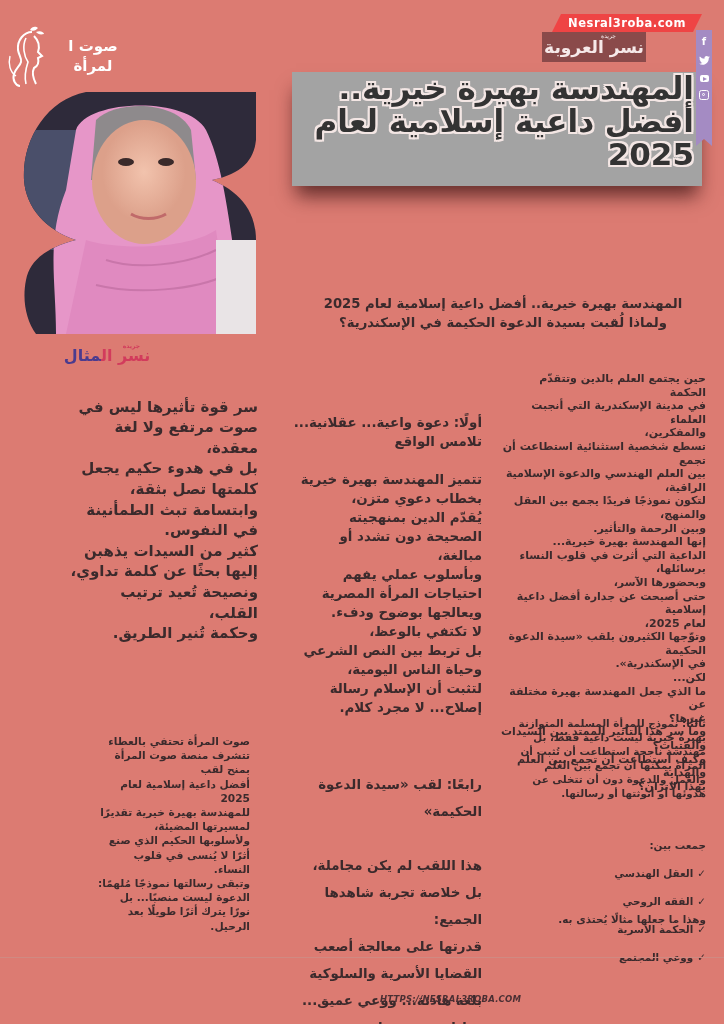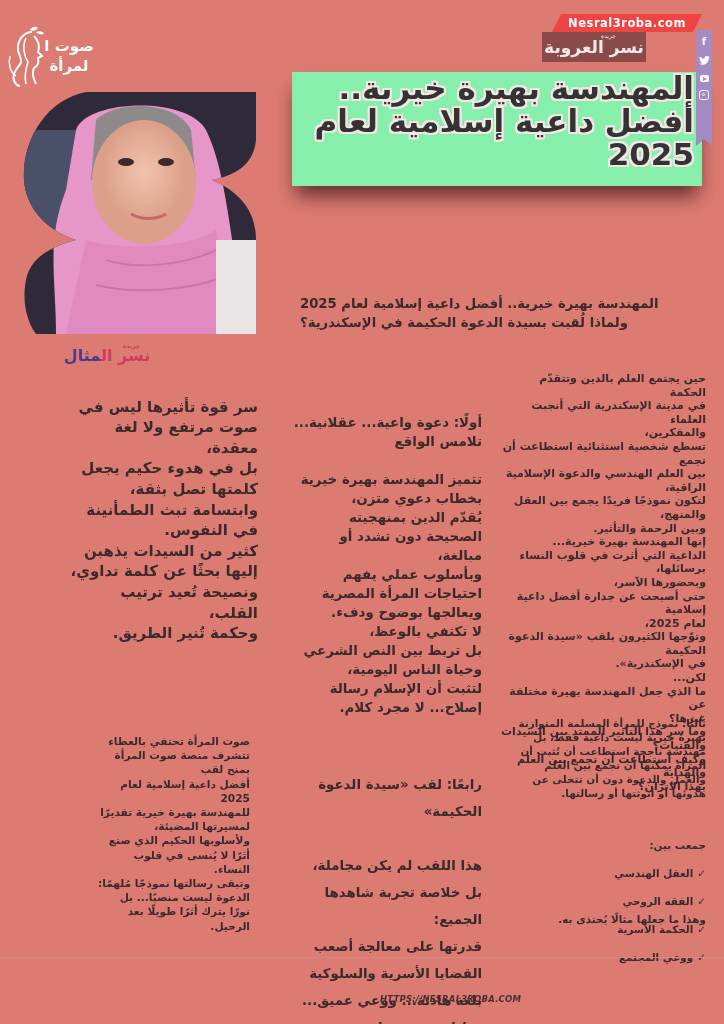--- a/index.html
+++ b/index.html
@@ -7,21 +7,21 @@
     width: 724px; height: 1024px; overflow: hidden;
     background: #dc7b72;
     font-family: "DejaVu Sans", sans-serif;
     color: #3b2a2c;
     position: relative;
   }
   .abs { position: absolute; }
   
   .title-box {
     left: 292px; top: 72px; width: 410px; height: 114px;
-    background: #86efac;
+    background: #a3a3a3;
     box-shadow: 0 14px 18px -4px rgba(60,20,20,0.75);
     z-index: 2;
   }
   .title-text {
     position: absolute; right: 8px; top: 0px; width: 400px;
     direction: rtl; text-align: right;
     font-family: "DejaVu Sans", sans-serif;
     font-weight: bold; font-size: 31px; line-height: 33px;
     color: #333;
     -webkit-text-stroke: 0px;
@@ -58,31 +58,31 @@
     display: flex; flex-direction: column; align-items: center; padding-top: 6px; gap: 8px;
   }
   .social .ico { color: #fff; font-size: 10px; font-weight: bold; line-height: 12px; width: 12px; text-align: center; }
   .social .yt { width: 9px; height: 7px; background:#fff; border-radius: 2px; position: relative; margin-top: 2px;}
   .social .yt:after { content:""; position:absolute; left:3px; top:1.5px; border-left:4px solid #a48bc3; border-top:2px solid transparent; border-bottom:2px solid transparent; }
   .social .ig { width: 8px; height: 8px; border: 1.3px solid #fff; border-radius: 2.5px; position: relative; }
   .social .ig:after { content:""; position:absolute; left:2px; top:2px; width:3px; height:3px; border:1px solid #fff; border-radius:50%; box-sizing: border-box;}
   
   .brand-woman { left: 2px; top: 24px; width: 116px; height: 66px; }
   .brand-woman .lbl {
-    position: absolute; left: 36px; top: 12px; width: 62px;
+    position: absolute; left: 60px; top: 12px; width: 62px;
     direction: rtl; text-align: center; color: #fff; font-weight: bold; font-size: 15px; line-height: 20px;
   }
   
   .portrait {
     left: 16px; top: 90px; width: 240px; height: 244px; z-index: 1;
   }
   
   .subtitle {
     left: 300px; top: 294px; width: 406px;
-    direction: rtl; text-align: left;
+    direction: rtl; text-align: center;
     font-weight: bold; font-size: 13.2px; line-height: 19px; color: #3b2a2c;
   }
   
   .col {
     direction: rtl; text-align: right; color: #3b2a2c; white-space: pre-line;
   }
   .col-r1 { left: 500px; top: 372px; width: 206px; font-size: 11px; line-height: 13.6px; font-weight: bold; }
   .col-m1 { left: 264px; top: 394px; width: 218px; font-size: 13.4px; line-height: 19px; font-weight: bold; }
   .col-l1 { left: 34px; top: 376px; width: 224px; font-size: 15px; line-height: 20.6px; font-weight: bold; }
   .col-r2 { left: 500px; top: 716px; width: 206px; font-size: 10.4px; line-height: 14px; font-weight: bold; }

